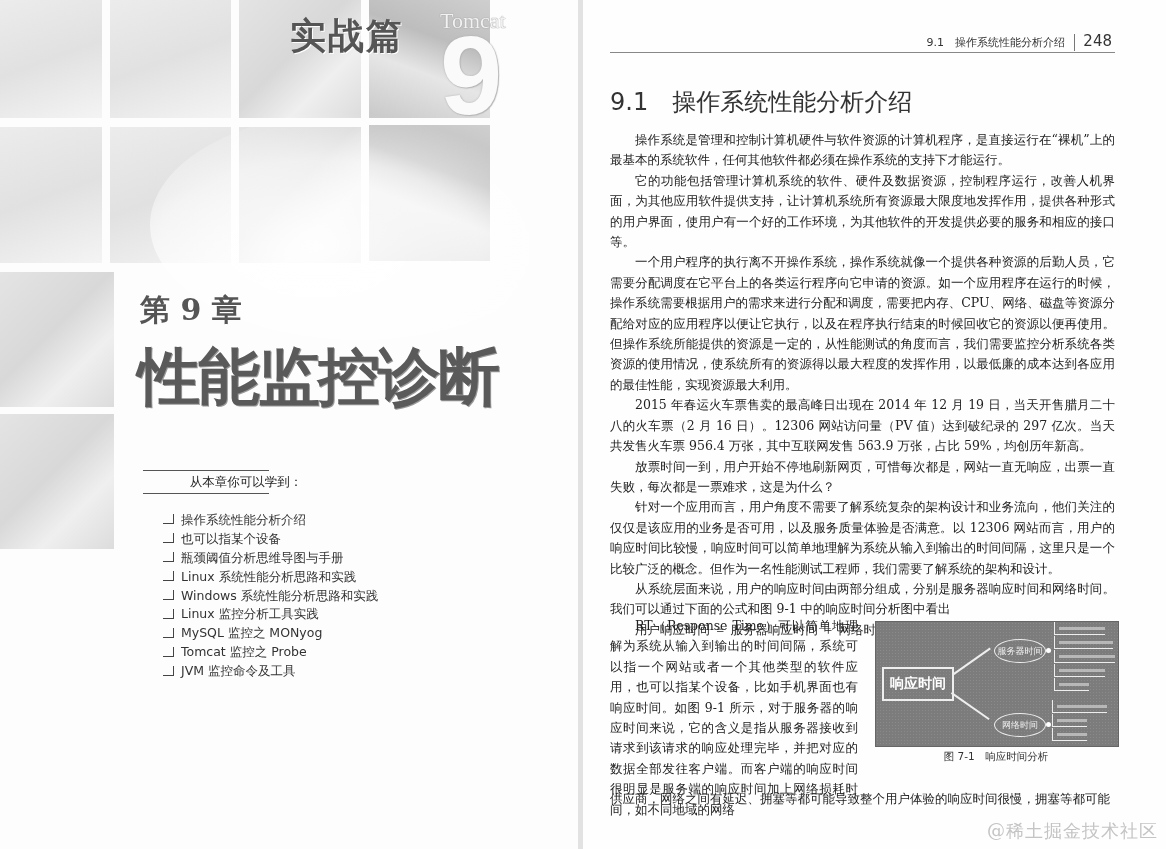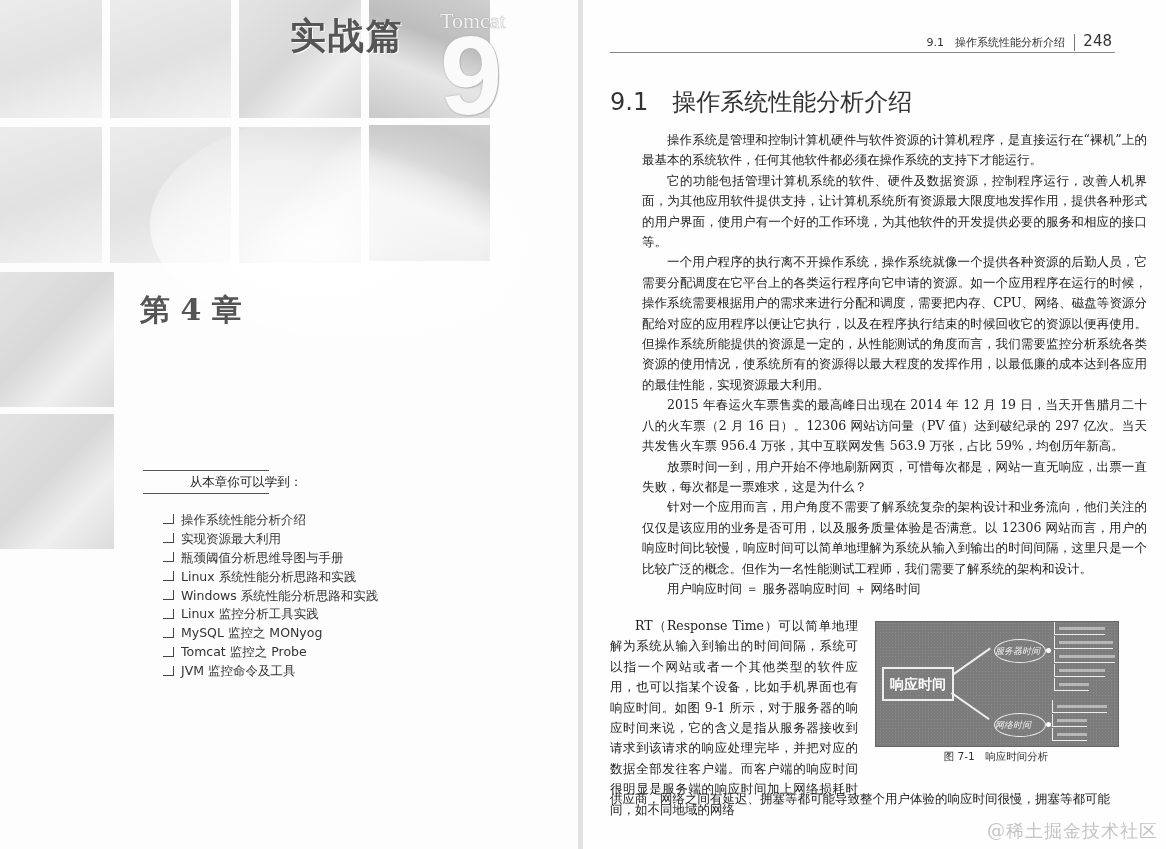--- a/index.html
+++ b/index.html
@@ -51,36 +51,36 @@
   .rh-text { position:absolute; right:50px; top:1px; font-size:11px; color:#333;
     font-family:"DejaVu Sans",sans-serif; }
   .rh-sep { position:absolute; right:40px; top:0; height:17px; border-left:1px solid #777; }
   .rh-page { position:absolute; right:3px; top:-2px; font-size:15px; color:#333; font-family:"DejaVu Sans",sans-serif; }
 
   .section-heading { position:absolute; left:27px; top:86px; font-size:24px; color:#333;
     font-family:"DejaVu Sans","Liberation Sans",sans-serif; white-space:nowrap; }
   .section-heading .num { margin-right:24px; }
 
   .body-text { position:absolute; left:27px; top:130px; width:505px; font-size:12.5px; line-height:20.4px;
-    color:#222; text-align:justify;margin-left:32px; }
+    color:#222; text-align:justify; }
   .body-text p { margin:0; text-indent:2em; }
   .body-text p.formula { text-indent:2em; font-family:"DejaVu Sans",sans-serif; }
 
   .wrap-text { position:absolute; left:27px; top:616px; width:248px; font-size:12.5px; line-height:20.4px;
     color:#222; text-align:justify; }
   .wrap-text p { margin:0; text-indent:2em; }
   .last-line { position:absolute; left:27px; top:789px; width:505px; font-size:12.5px; line-height:20.4px; color:#222; white-space:nowrap; }
 
   .figure { position:absolute; left:292px; top:621px; width:242px; height:124px; background:#7c7c7c;
     background-image:radial-gradient(#8a8a8a 1px, transparent 1px); background-size:3px 3px; border:1px solid #666; }
   .fig-root { position:absolute; left:6px; top:45px; width:68px; height:30px; border:2px solid #eee;
     color:#fff; font-weight:bold; font-size:14px; text-align:center; line-height:30px;
-    font-family:Liberation Sans, sans-serif; }
+    font-family:Liberation Serif, serif; }
   .fig-oval { position:absolute; width:50px; height:22px; border:1.5px solid #eee; border-radius:50%;
-    color:#eee; font-size:9px; line-height:22px; font-family:"DejaVu Sans",sans-serif;font-style:italic; }
+    color:#eee; font-size:9px; text-align:center; line-height:22px; font-family:"DejaVu Sans",sans-serif; }
   .fig-branch { position:absolute; height:12px; border-bottom:1px solid #eee; border-left:1px solid #eee; }
   .fig-bar { display:block; height:3px; margin-top:5px; margin-left:4px; background:#d0d0d0; opacity:.7; }
   .fig-line { position:absolute; height:1.5px; background:#eee; transform-origin:0 0; }
   .fig-dot { position:absolute; width:5px; height:5px; border-radius:50%; background:#fff; }
   .fig-caption { position:absolute; left:292px; top:750px; width:242px; text-align:center; font-size:10.5px;
     color:#333; font-family:"DejaVu Sans",sans-serif; }
 
   .watermark { position:absolute; right:8px; bottom:6px; font-size:18px; color:#c4c4c4;
     font-family:"DejaVu Serif",serif; letter-spacing:1px; }
 </style>
@@ -97,34 +97,35 @@
   <div class="tile" style="left:239px;top:127px;width:122px;height:136px;"></div>
   <div class="tile dark" style="left:369px;top:125px;width:121px;height:136px;"></div>
   <div class="tile" style="left:0;top:272px;width:114px;height:135px;"></div>
   <div class="tile" style="left:0;top:414px;width:114px;height:135px;"></div>
   <div class="swoosh"></div>
 
   <div class="part-title">实战篇</div>
   <div class="chapter-word">Tomcat</div>
   <div class="chapter-num">9</div>
 
-  <div class="chapter-label">第 4 章</div>
+  <div class="chapter-label">第 9 章</div>
+  <div class="chapter-title">性能监控诊断</div>
 
   <div class="learn-box">
     <div class="learn-label">从本章你可以学到：</div>
   </div>
 
   <ul class="toc">
     <li>
         <span class="mark"></span>
         <span>操作系统性能分析介绍</span>
       </li>
     <li>
         <span class="mark"></span>
-        <span>实现资源最大利用</span>
+        <span>也可以指某个设备</span>
       </li>
     <li>
         <span class="mark"></span>
         <span>瓶颈阈值分析思维导图与手册</span>
       </li>
     <li>
         <span class="mark"></span>
         <span>Linux 系统性能分析思路和实践</span>
       </li>
     <li>
@@ -163,20 +164,21 @@
     <span class="num">9.1</span><span>操作系统性能分析介绍</span>
   </div>
 
   <div class="body-text">
     <p>操作系统是管理和控制计算机硬件与软件资源的计算机程序，是直接运行在“裸机”上的最基本的系统软件，任何其他软件都必须在操作系统的支持下才能运行。</p>
     <p>它的功能包括管理计算机系统的软件、硬件及数据资源，控制程序运行，改善人机界面，为其他应用软件提供支持，让计算机系统所有资源最大限度地发挥作用，提供各种形式的用户界面，使用户有一个好的工作环境，为其他软件的开发提供必要的服务和相应的接口等。</p>
     <p>一个用户程序的执行离不开操作系统，操作系统就像一个提供各种资源的后勤人员，它需要分配调度在它平台上的各类运行程序向它申请的资源。如一个应用程序在运行的时候，操作系统需要根据用户的需求来进行分配和调度，需要把内存、CPU、网络、磁盘等资源分配给对应的应用程序以便让它执行，以及在程序执行结束的时候回收它的资源以便再使用。但操作系统所能提供的资源是一定的，从性能测试的角度而言，我们需要监控分析系统各类资源的使用情况，使系统所有的资源得以最大程度的发挥作用，以最低廉的成本达到各应用的最佳性能，实现资源最大利用。</p>
     <p>2015 年春运火车票售卖的最高峰日出现在 2014 年 12 月 19 日，当天开售腊月二十八的火车票（2 月 16 日）。12306 网站访问量（PV 值）达到破纪录的 297 亿次。当天共发售火车票 956.4 万张，其中互联网发售 563.9 万张，占比 59%，均创历年新高。</p>
     <p>放票时间一到，用户开始不停地刷新网页，可惜每次都是，网站一直无响应，出票一直失败，每次都是一票难求，这是为什么？</p>
     <p>针对一个应用而言，用户角度不需要了解系统复杂的架构设计和业务流向，他们关注的仅仅是该应用的业务是否可用，以及服务质量体验是否满意。以 12306 网站而言，用户的响应时间比较慢，响应时间可以简单地理解为系统从输入到输出的时间间隔，这里只是一个比较广泛的概念。但作为一名性能测试工程师，我们需要了解系统的架构和设计。</p>
+    <p>从系统层面来说，用户的响应时间由两部分组成，分别是服务器响应时间和网络时间。我们可以通过下面的公式和图 9-1 中的响应时间分析图中看出</p>
     <p class="formula">用户响应时间 ＝ 服务器响应时间 ＋ 网络时间</p>
   </div>
 
   <div class="wrap-text">
     <p>RT（Response Time）可以简单地理解为系统从输入到输出的时间间隔，系统可以指一个网站或者一个其他类型的软件应用，也可以指某个设备，比如手机界面也有响应时间。如图 9-1 所示，对于服务器的响应时间来说，它的含义是指从服务器接收到请求到该请求的响应处理完毕，并把对应的数据全部发往客户端。而客户端的响应时间很明显是服务端的响应时间加上网络损耗时间，如不同地域的网络</p>
   </div>
   <div class="last-line">供应商，网络之间有延迟、拥塞等都可能导致整个用户体验的响应时间很慢，拥塞等都可能</div>
 
   <div class="figure">
     <div class="fig-root">响应时间</div>

